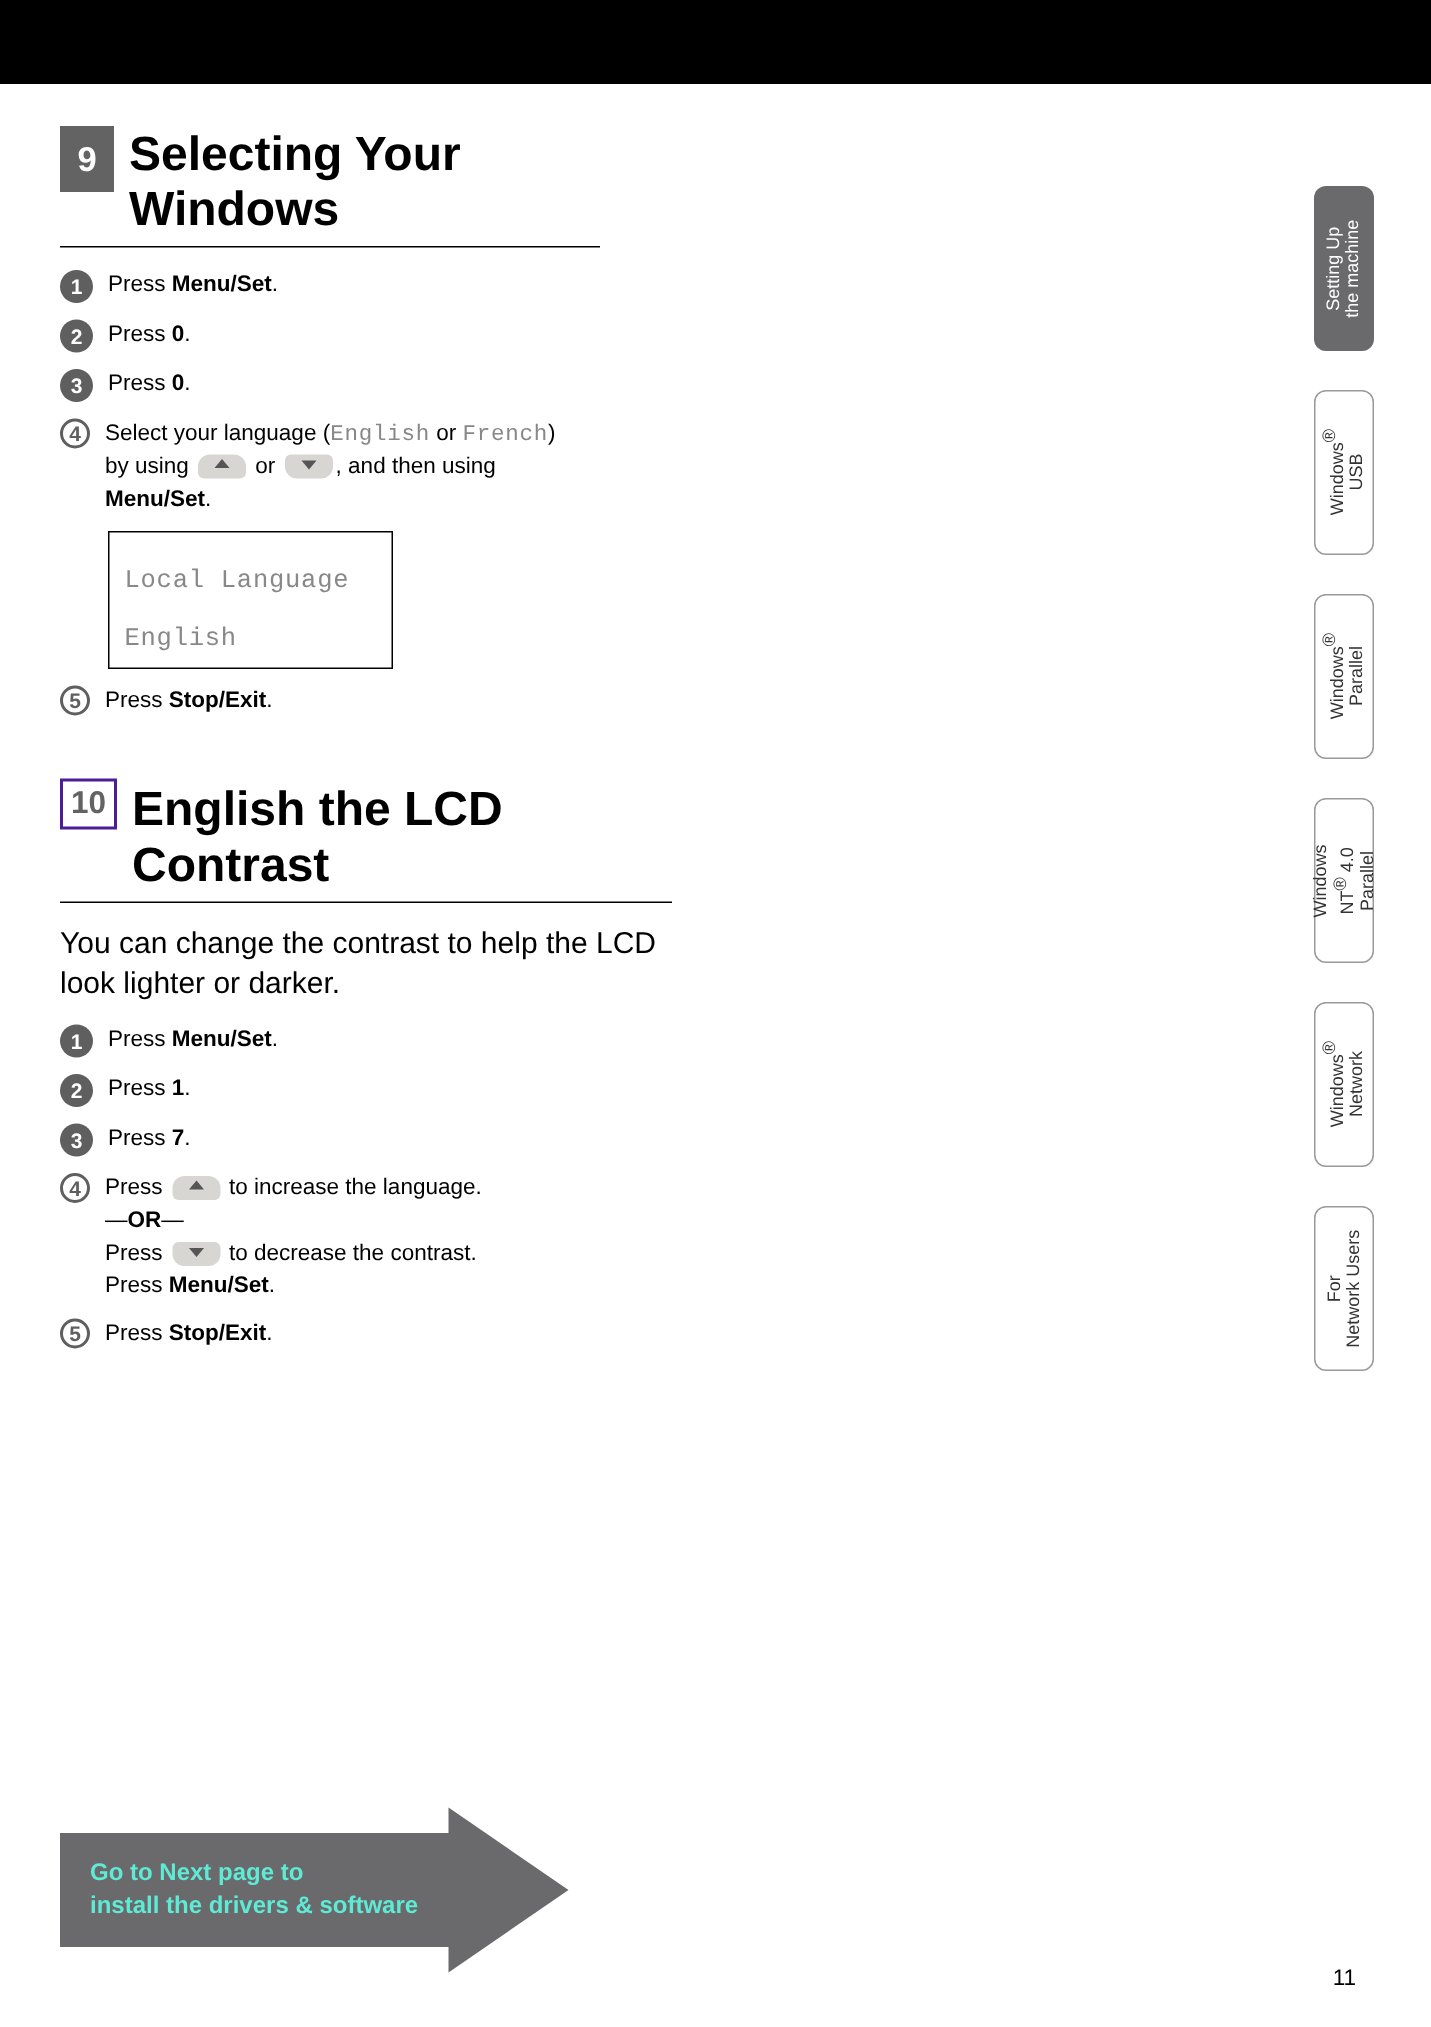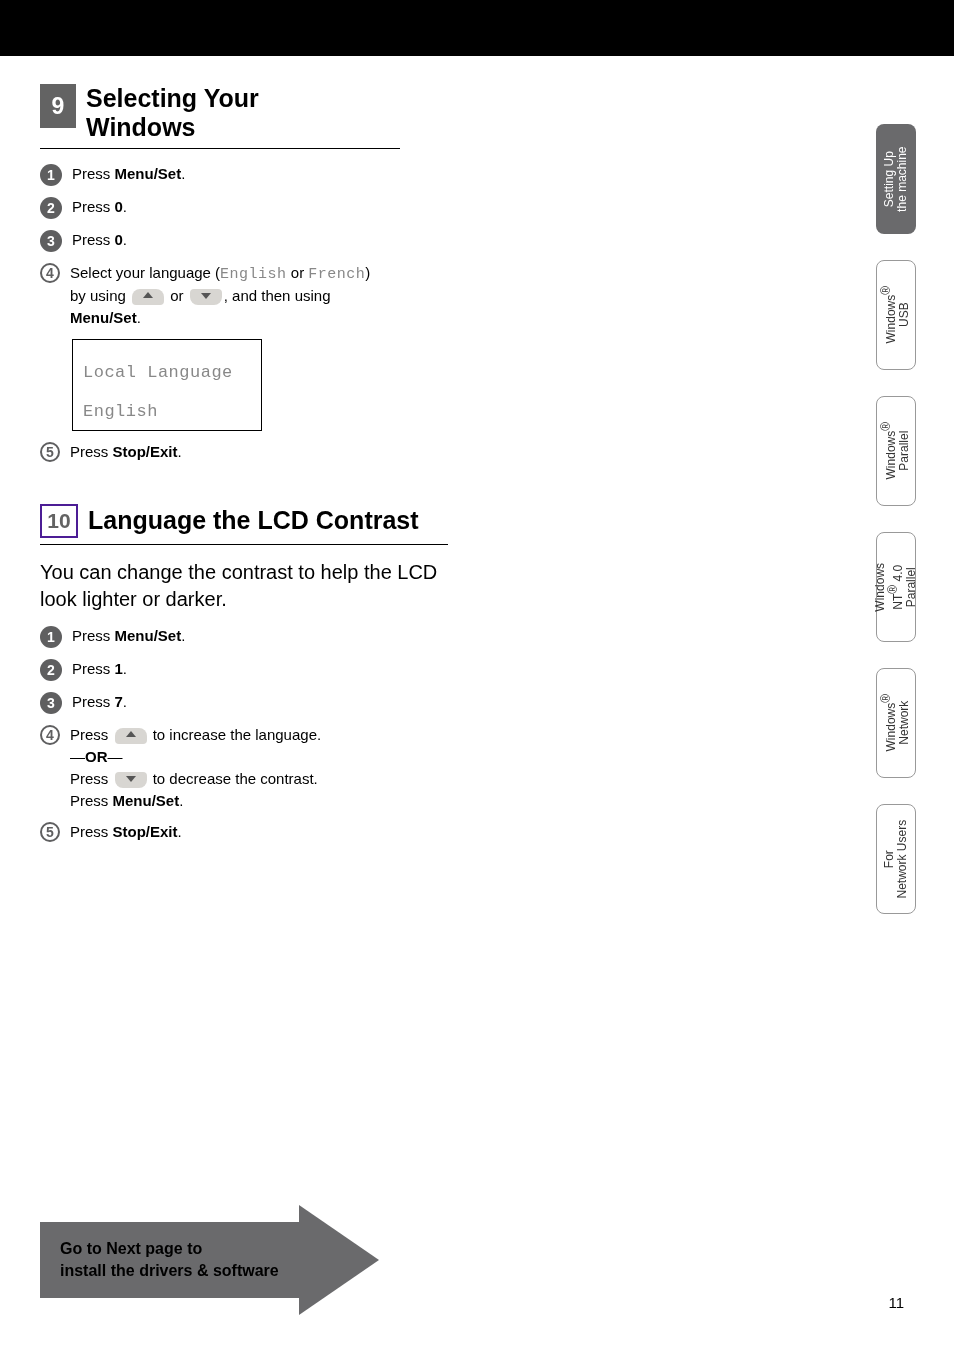--- a/index.html
+++ b/index.html
@@ -4,21 +4,21 @@
 <style>
   * { box-sizing: border-box; margin: 0; padding: 0; }
   html, body { width: 954px; height: 1351px; font-family: Arial, Helvetica, sans-serif; background: #fff; color: #000; }
   .top-bar { width: 954px; height: 56px; background: #000; }
   .page { position: relative; width: 954px; height: 1295px; }
   .content { padding: 24px 0 0 40px; width: 440px; }
 
   .section-head { display: flex; align-items: flex-start; gap: 10px; margin-top: 4px; }
   .step-box { background: #636363; color: #fff; font-weight: bold; min-width: 36px; height: 44px; display: flex; align-items: center; justify-content: center; font-size: 23px; }
   .step-box.outline { background: #fff; color: #636363; border: 2px solid #4c1d95; height: 34px; min-width: 38px; font-size: 21px; }
-  .section-title { font-size: 25px; font-weight: bold; line-height: 1.15; }
+  .section-title { font-size: 32px; font-weight: bold; line-height: 1.15; }
   .underline { border-bottom: 1.5px solid #000; margin-top: 6px; margin-bottom: 14px; width: 360px; }
   .underline.wide { width: 408px; }
 
   .intro { font-size: 20px; line-height: 1.35; margin-bottom: 12px; width: 400px; }
 
   .step-row { display: flex; align-items: flex-start; gap: 10px; margin-bottom: 10px; }
   .bullet { width: 22px; height: 22px; border-radius: 50%; background: #5f5f60; color: #fff; font-size: 14px; display: flex; align-items: center; justify-content: center; flex-shrink: 0; font-weight: bold; margin-top: 1px; }
   .bullet.hollow { background: #fff; color: #5f5f60; border: 2px solid #5f5f60; width: 20px; height: 20px; }
   .step-text { font-size: 15px; line-height: 1.45; max-width: 360px; }
   .step-text b { font-weight: bold; }
@@ -38,24 +38,24 @@
   
   .side-tabs { position: absolute; right: 38px; top: 68px; width: 40px; display: flex; flex-direction: column; gap: 26px; }
   .tab { width: 40px; height: 110px; border: 1px solid #999; border-radius: 8px; display: flex; align-items: center; justify-content: center; background: #fff; }
   .tab.active { background: #6a6a6c; border: none; }
   .tab span { transform: rotate(-90deg); white-space: nowrap; font-size: 12px; line-height: 1.1; text-align: center; color: #333; }
   .tab.active span { color: #fff; }
   .sup { font-size: 9px; vertical-align: super; }
 
   
   .banner-wrap { position: absolute; left: 40px; bottom: 36px; display: flex; align-items: center; }
-  .banner { background: #6a6a6c; color: #000000; font-weight: bold; font-size: 16px; padding: 16px 20px; line-height: 1.35; width: 260px; }
+  .banner { background: #6a6a6c; color: #5eead4; font-weight: bold; font-size: 16px; padding: 16px 20px; line-height: 1.35; width: 260px; }
   .arrow { width: 0; height: 0; border-top: 55px solid transparent; border-bottom: 55px solid transparent; border-left: 80px solid #6a6a6c; margin-left: -1px; }
 
-  .page-num { position: absolute; right: 50px; bottom: 40px; font-size: 15px; }
+  .page-num { position: absolute; right: 50px; bottom: 24px; font-size: 15px; }
 </style>
 </head>
 <body>
 
 <div class="top-bar"></div>
 
 <div class="page">
 
   <div class="content">
 
@@ -99,21 +99,21 @@
 
     <div class="step-row">
       <div class="bullet hollow">5</div>
       <div class="step-text"><span>Press </span><b>Stop/Exit</b><span>.</span></div>
     </div>
 
     <div class="section-spacer"></div>
 
     <div class="section-head">
       <div class="step-box outline">10</div>
-      <div class="section-title" style="padding-top:2px;"><span>Language the LCD Contrast</span></div>
+      <div class="section-title" style="padding-top:2px;"><span>English the LCD Contrast</span></div>
     </div>
     <div class="underline wide"></div>
 
     <div class="intro">You can change the contrast to help the LCD look lighter or darker.</div>
 
     <div class="step-row">
       <div class="bullet">1</div>
       <div class="step-text"><span>Press </span><b>Menu/Set</b><span>.</span></div>
     </div>
 

